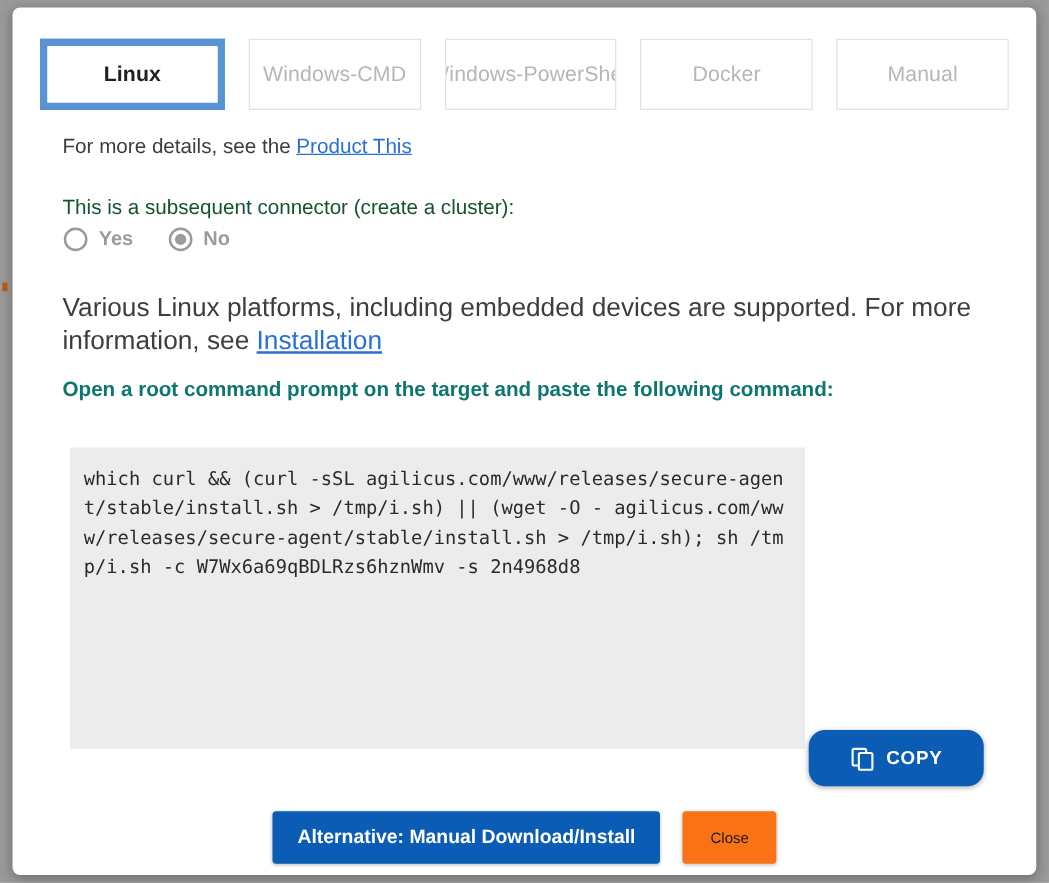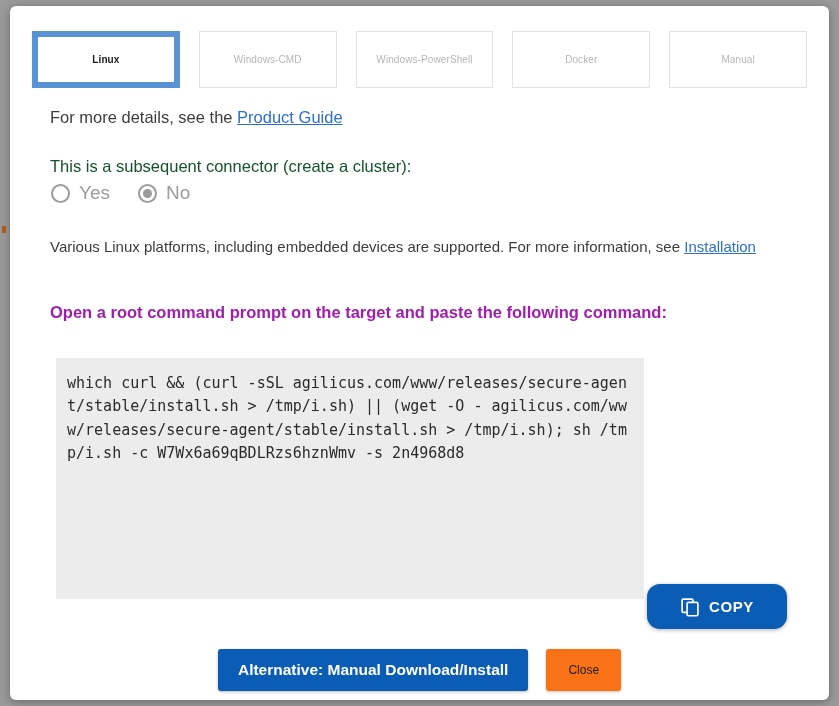--- a/index.html
+++ b/index.html
@@ -35,21 +35,21 @@
     width: 775px; height: 57px;
     display: flex;
   }
   .tab {
     flex: 1 1 0;
     border: 1px solid #e2e2e2;
     background: #ffffff;
     display: flex;
     align-items: center;
     justify-content: center;
-    font-size: 10px;
+    font-size: 17px;
     color: #b6b6b6;
     letter-spacing: .1px;
     white-space: nowrap;
     overflow: hidden;
     position: relative;
     cursor: pointer;
   }
   .tab + .tab { margin-left: 19px; }
 
   .tab.active {
@@ -116,39 +116,40 @@
     justify-content: center;
     margin-right: 9px;
   }
   .radio-dot.checked::after {
     content: "";
     width: 9px; height: 9px;
     border-radius: 50%;
     background: #9b9b9b;
   }
   .radio-label {
-    font-size: 19px;
+    font-size: 16px;
     color: #9b9b9b;
+    font-weight: bold;
   }
 
   #platform-note {
     position: absolute;
     left: 40px; top: 228px;
     width: 760px;
-    font-size: 15px;
+    font-size: 21px;
     color: #3d3d3d;
     line-height: 26px;
   }
 
   #prompt-heading {
     position: absolute;
     left: 40px; top: 297px;
     font-size: 16.5px;
     font-weight: bold;
-    color: #a21caf;
+    color: #0f766e;
   }
 
   
   #code-block {
     position: absolute;
     left: 46px; top: 352px;
     width: 588px; height: 241px;
     background: #ececec;
     padding: 14px 12px 12px 11px;
     font-family: "DejaVu Sans Mono", monospace;
@@ -250,21 +251,21 @@
       <span>Windows-PowerShell</span>
     </div>
     <div class="tab">
       <span>Docker</span>
     </div>
     <div class="tab">
       <span>Manual</span>
     </div>
   </div>
 
-  <div id="line-details"><span>For more details, see the </span><a class="link">Product Guide</a></div>
+  <div id="line-details"><span>For more details, see the </span><a class="link">Product This</a></div>
 
   <div id="subsequent-label">This is a subsequent connector (create a cluster):</div>
 
   <div id="radio-group">
     <div class="radio-option">
       <span class="radio-dot"></span>
       <span class="radio-label">Yes</span>
     </div>
     <div class="radio-option">
       <span class="radio-dot checked"></span>

